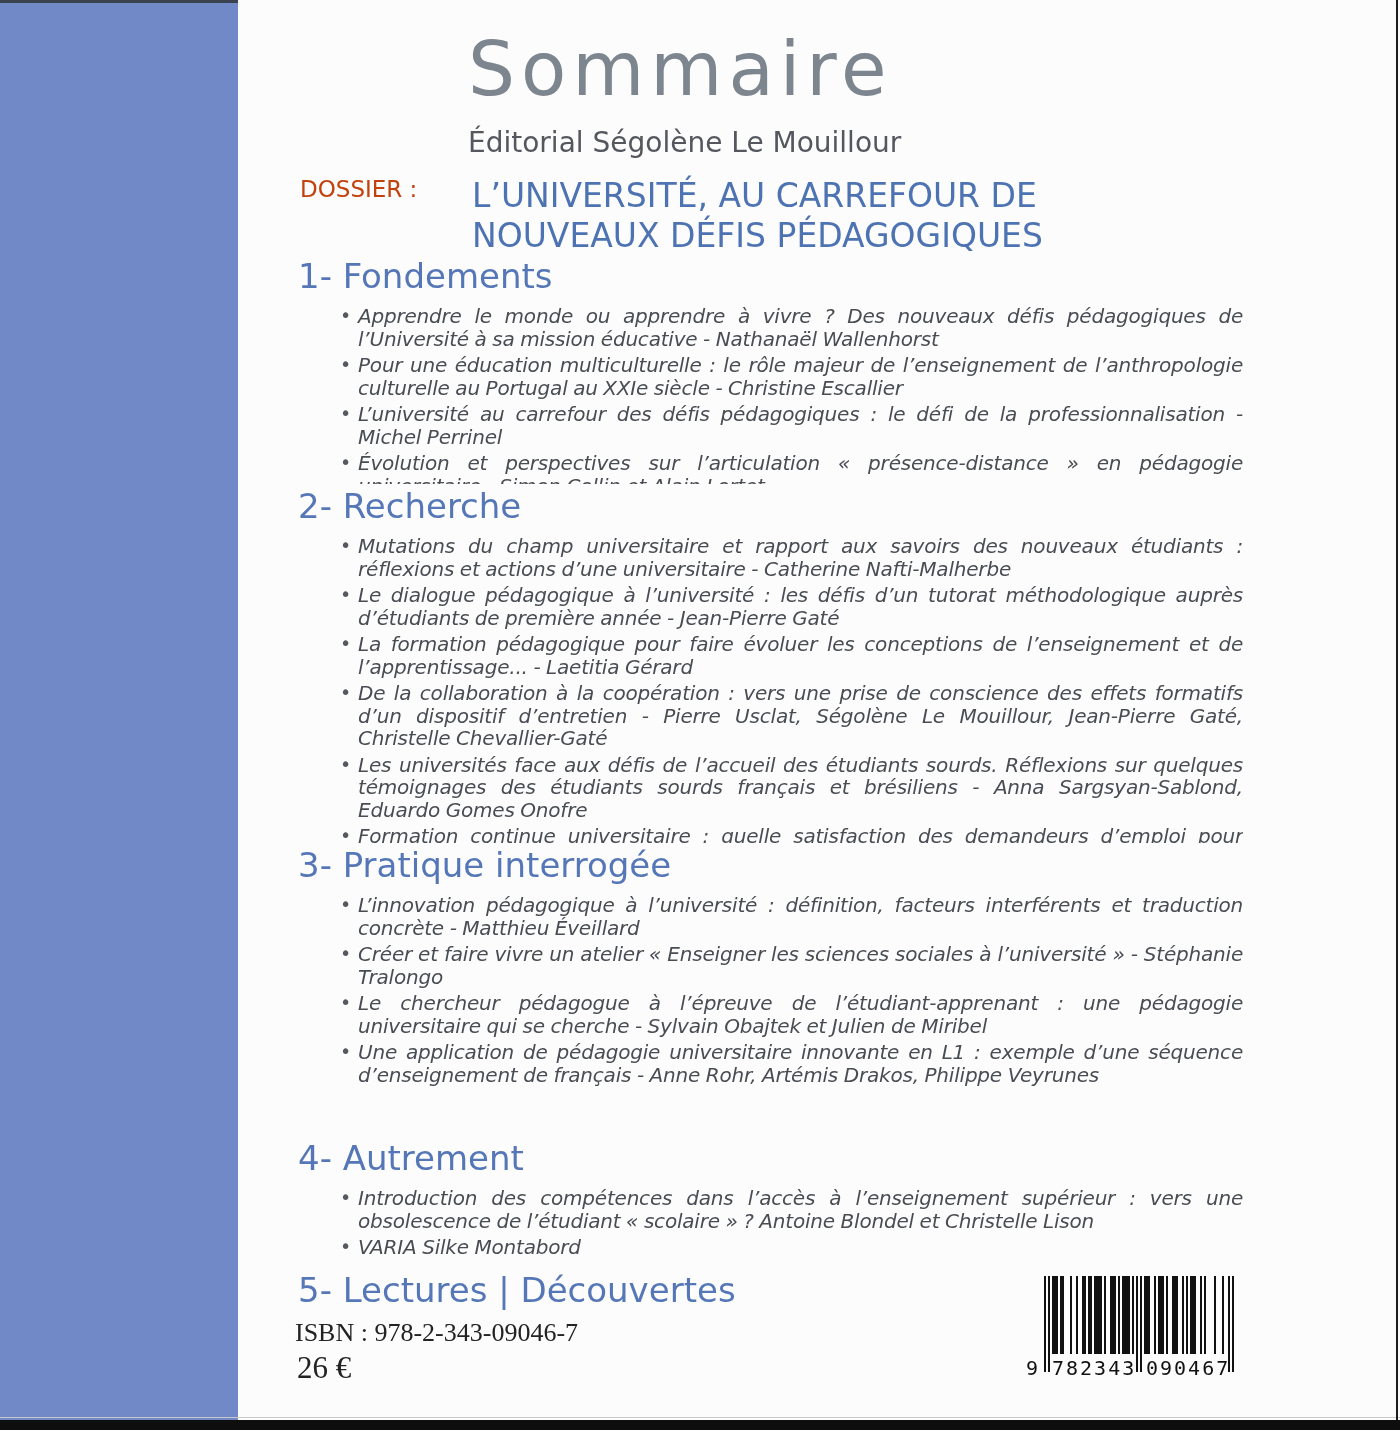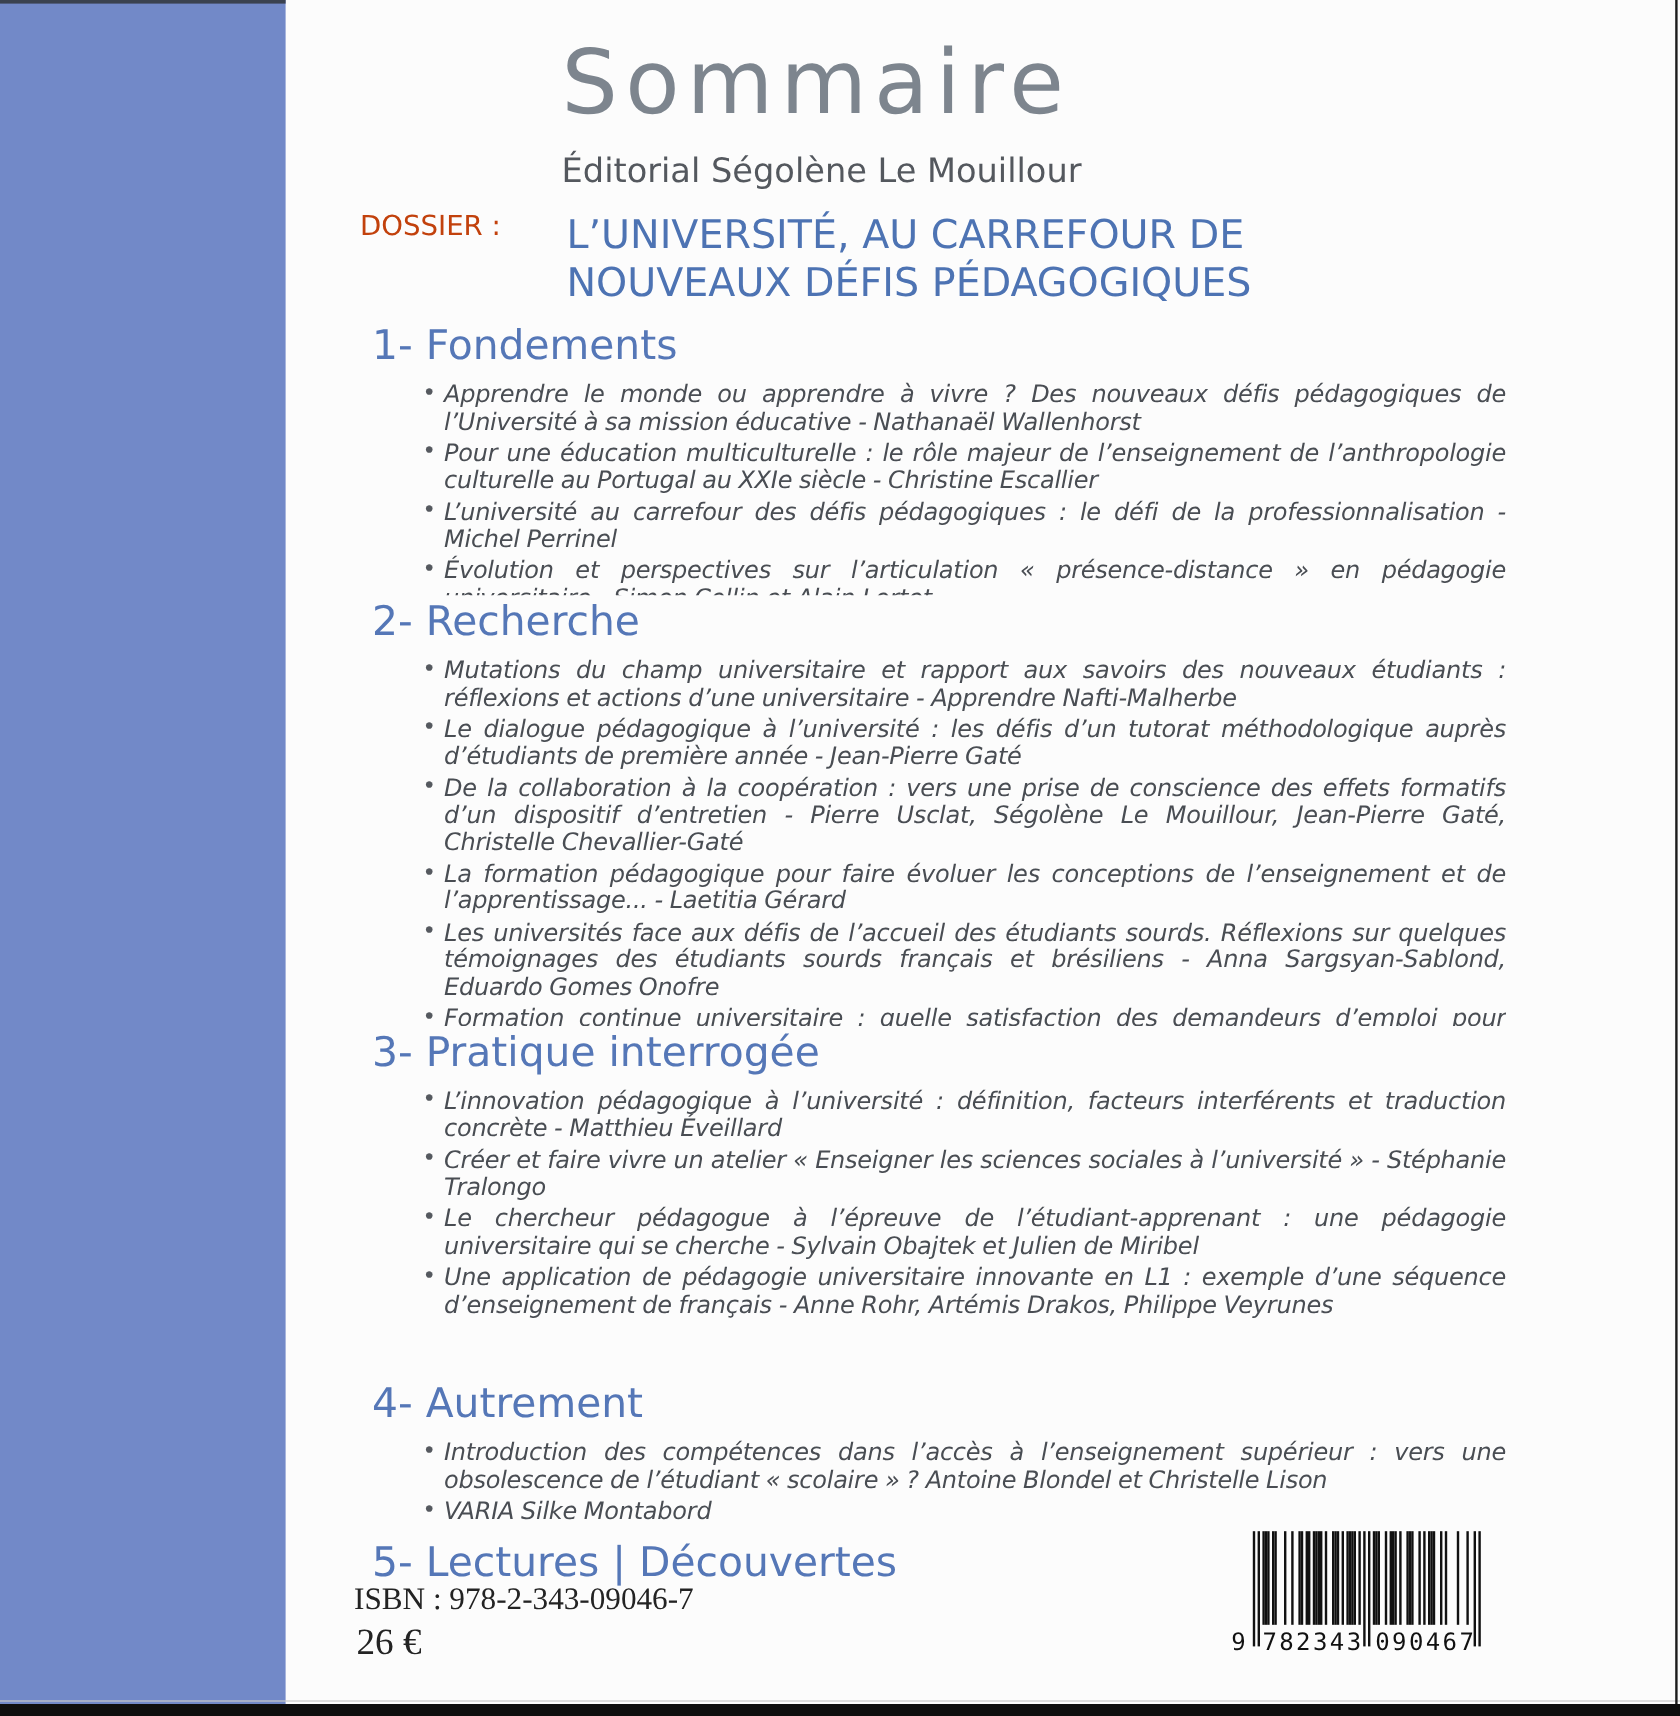--- a/index.html
+++ b/index.html
@@ -23,21 +23,21 @@
   .dossier{position:absolute;left:300px;top:176px;display:flex;}
   .dossier-label{font-size:23px;color:#c2410c;width:172px;flex:0 0 auto;}
   .dossier-title{font-size:33px;line-height:40px;color:#4d73b3;font-weight:500;}
 
   .toc{position:absolute;left:298px;width:945px;}
   .s1{top:256px;height:228px;}
   .s2{top:486px;height:357px;}
   .s3{top:845px;height:291px;}
   .s4{top:1138px;height:131px;}
   .s5{top:1270px;height:50px;}
-  .toc-section{overflow:hidden;margin:12px;}
+  .toc-section{overflow:hidden;margin:0;}
   .sec-h{
     margin:0 0 9px 0;font-size:34px;line-height:40px;font-weight:400;
     color:#5577b7;
   }
   .items{padding-left:60px;}
   .toc-item{
     position:relative;margin:0 0 4px 0;
     font-size:20px;line-height:22.5px;font-style:italic;color:#494d53;
     text-align:justify;letter-spacing:-0.2px;word-spacing:-0.5px;
   }
@@ -85,24 +85,24 @@
         <div class="toc-item">Apprendre le monde ou apprendre à vivre ? Des nouveaux défis pédagogiques de l’Université à sa mission éducative - Nathanaël Wallenhorst</div>
         <div class="toc-item">Pour une éducation multiculturelle : le rôle majeur de l’enseignement de l’anthropologie culturelle au Portugal au XXIe siècle - Christine Escallier</div>
         <div class="toc-item">L’université au carrefour des défis pédagogiques : le défi de la professionnalisation - Michel Perrinel</div>
         <div class="toc-item">Évolution et perspectives sur l’articulation « présence-distance » en pédagogie universitaire - Simon Collin et Alain Lortet</div>
       </div>
   </section>
 
   <section class="toc toc-section s2">
     <h2 class="sec-h">2- Recherche</h2>
     <div class="items">
-        <div class="toc-item">Mutations du champ universitaire et rapport aux savoirs des nouveaux étudiants : réflexions et actions d’une universitaire - Apprendre Nafti-Malherbe</div>
+        <div class="toc-item">Mutations du champ universitaire et rapport aux savoirs des nouveaux étudiants : réflexions et actions d’une universitaire - Catherine Nafti-Malherbe</div>
         <div class="toc-item">Le dialogue pédagogique à l’université : les défis d’un tutorat méthodologique auprès d’étudiants de première année - Jean-Pierre Gaté</div>
+        <div class="toc-item">La formation pédagogique pour faire évoluer les conceptions de l’enseignement et de l’apprentissage... - Laetitia Gérard</div>
         <div class="toc-item">De la collaboration à la coopération : vers une prise de conscience des effets formatifs d’un dispositif d’entretien - Pierre Usclat, Ségolène Le Mouillour, Jean-Pierre Gaté, Christelle Chevallier-Gaté</div>
-        <div class="toc-item">La formation pédagogique pour faire évoluer les conceptions de l’enseignement et de l’apprentissage... - Laetitia Gérard</div>
         <div class="toc-item">Les universités face aux défis de l’accueil des étudiants sourds. Réflexions sur quelques témoignages des étudiants sourds français et brésiliens - Anna Sargsyan-Sablond, Eduardo Gomes Onofre</div>
         <div class="toc-item">Formation continue universitaire : quelle satisfaction des demandeurs d’emploi pour quelle insertion professionnelle ? - Aline Branche-Seigeot</div>
       </div>
   </section>
 
   <section class="toc toc-section s3">
     <h2 class="sec-h">3- Pratique interrogée</h2>
     <div class="items">
         <div class="toc-item">L’innovation pédagogique à l’université : définition, facteurs interférents et traduction concrète - Matthieu Éveillard</div>
         <div class="toc-item">Créer et faire vivre un atelier « Enseigner les sciences sociales à l’université » - Stéphanie Tralongo</div>

